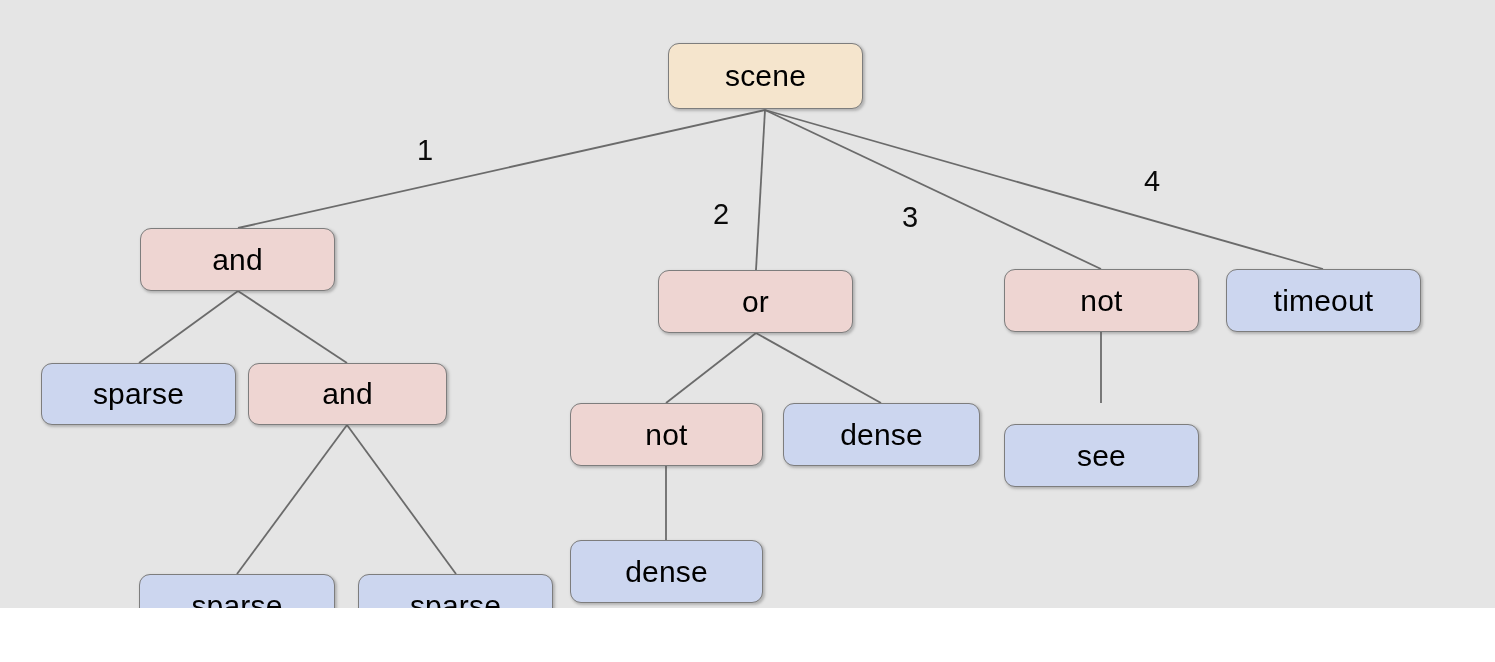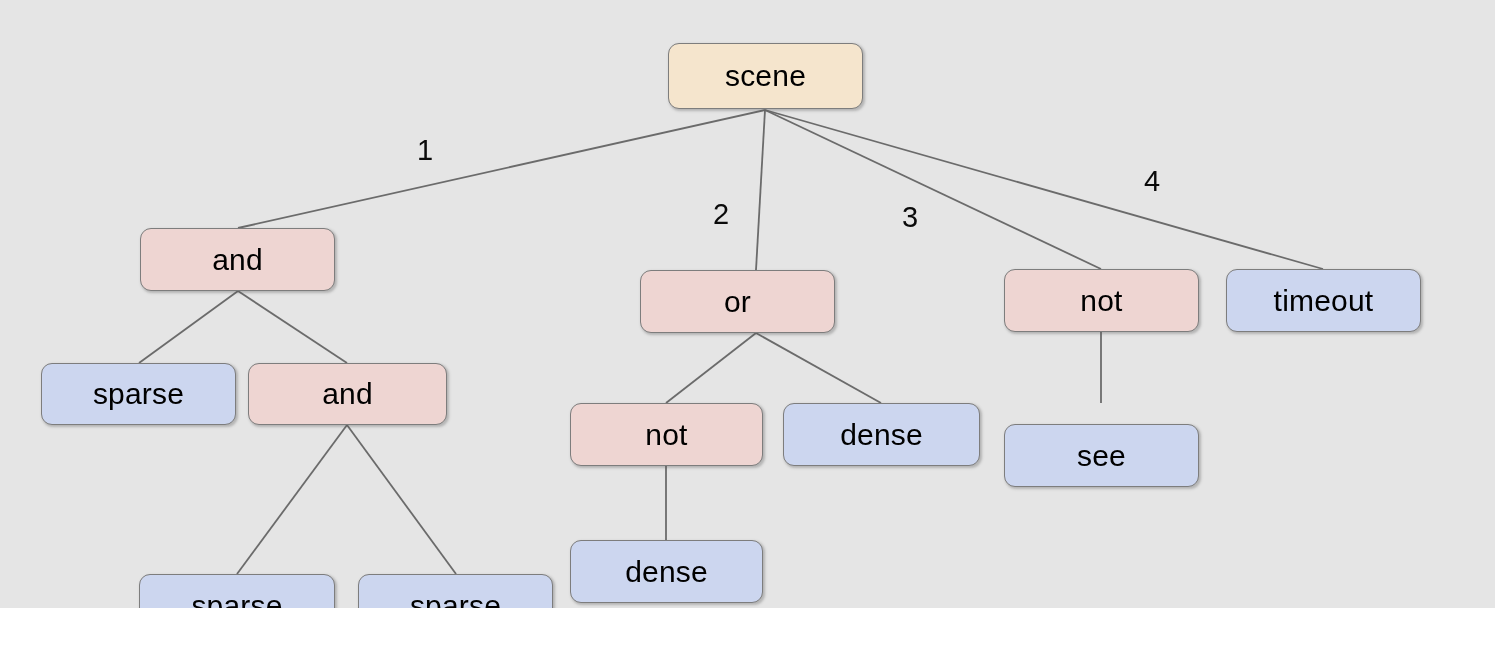--- a/index.html
+++ b/index.html
@@ -73,21 +73,21 @@
       <line x1="666" y1="466" x2="666" y2="540" stroke="#6b6b6b" stroke-width="1.8"></line>
       <line x1="1101" y1="332" x2="1101" y2="403" stroke="#6b6b6b" stroke-width="1.8"></line>
     </svg>
   <div id="node-layer">
       <div class="node root" style="left: 668px; top: 43px; width: 195px; height: 66px;">
         <span>scene</span>
       </div>
       <div class="node op" style="left: 140px; top: 228px; width: 195px; height: 63px;">
         <span>and</span>
       </div>
-      <div class="node op" style="left: 640px; top: 270px; width: 195px; height: 63px;">
+      <div class="node op" style="left: 658px; top: 270px; width: 195px; height: 63px;">
         <span>or</span>
       </div>
       <div class="node op" style="left: 1004px; top: 269px; width: 195px; height: 63px;">
         <span>not</span>
       </div>
       <div class="node leaf" style="left: 1226px; top: 269px; width: 195px; height: 63px;">
         <span>timeout</span>
       </div>
       <div class="node leaf" style="left: 41px; top: 363px; width: 195px; height: 62px;">
         <span>sparse</span>

